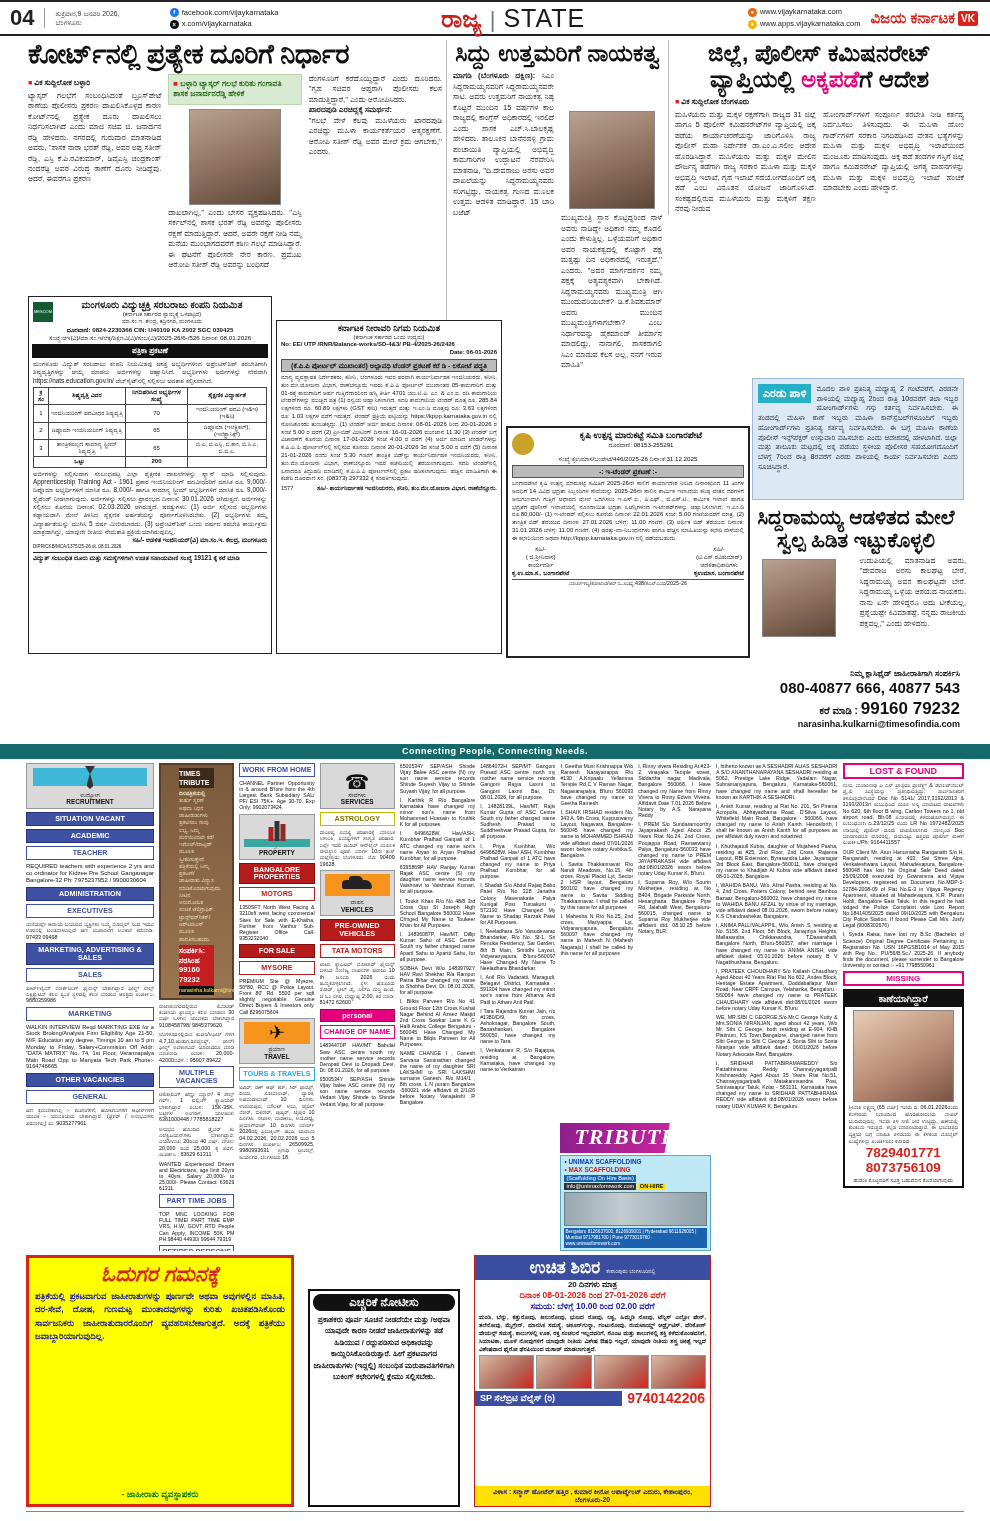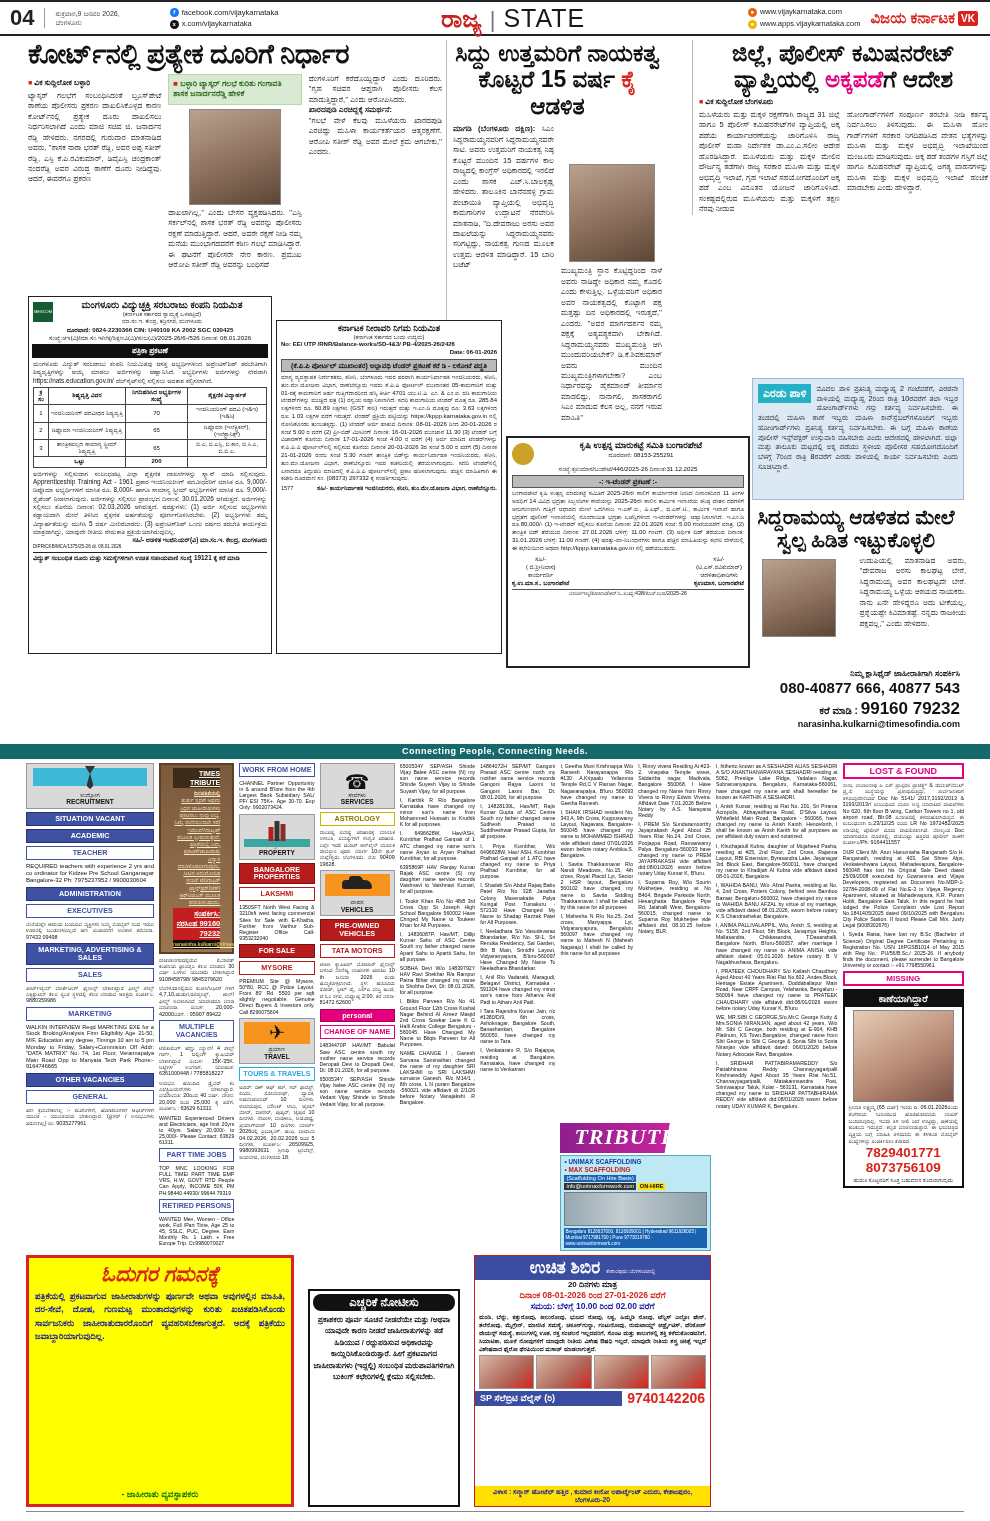--- a/index.html
+++ b/index.html
@@ -106,21 +106,21 @@
   .tie2 { position:absolute; top:9px; left:50%; transform:translateX(-50%); width:7px; height:16px; background:#333; clip-path:polygon(50% 0,100% 80%,50% 100%,0 80%); }
   .phoneg { font-size:20px; line-height:1; }
   .band-org { position:absolute; top:3px; left:4px; right:4px; height:22px; background:#f7941d; }
   .band-teal { position:absolute; bottom:12px; left:4px; right:4px; height:8px; background:#3aa8a0; }
   .bldg { position:absolute; top:6px; left:50%; transform:translateX(-50%); display:flex; gap:1px; align-items:flex-end; height:20px; }
   .bldg i { display:block; width:5px; background:#b71c1c; } .bldg i:nth-child(2){background:#333;height:20px;} .bldg i:nth-child(1){height:14px;} .bldg i:nth-child(3){height:17px;background:#8a2b2b;}
   .carbody { position:absolute; top:9px; left:50%; transform:translateX(-50%); width:30px; height:9px; background:#222; border-radius:4px 7px 2px 2px; }
   .carbody:before { content:""; position:absolute; top:-4px; left:7px; width:14px; height:6px; background:#222; border-radius:3px 5px 0 0; }
   .planeg { position:absolute; top:2px; left:0; right:0; text-align:center; font-size:19px; }
 
-  .tribute { background:linear-gradient(#7b5a3c,#9a7550); border:2px solid #5b3f28; color:#f5e9c8; font-size:5.6px; text-align:right; padding:3px 12px; line-height:1.3; flex:none;text-decoration:underline; }
+  .tribute { background:linear-gradient(#7b5a3c,#9a7550); border:2px solid #5b3f28; color:#f5e9c8; font-size:5.6px; text-align:left; padding:3px 18px; line-height:1.3; flex:none; }
   .tribute .t1 { background:#3e2a18; color:#fff; font-weight:bold; font-size:7px; padding:1px 0; margin-bottom:2px; }
   .tribute .ph { background:#c41e20; color:#fff; font-weight:bold; font-size:7.5px; margin-top:2px; padding:1px 0; }
   .tribute .em { background:#111; color:#ffe45c; font-size:5.3px; padding:1px 0; }
 
   .galun { flex:none; height:128px; display:flex; flex-direction:column; gap:2px; }
   .galleria { height:30px; background:linear-gradient(100deg,#8e1f8e,#c4249c 70%,#fff 70.5%); color:#fff; font-family:"Liberation Serif","DejaVu Serif",serif; font-style:italic; font-weight:bold; font-size:22px; line-height:28px; padding-left:14px; letter-spacing:1px; }
   .unimax { flex:1; background:#bfe8f5; border:1px solid #5aa7c0; padding:2px 3px; font-size:5.6px; line-height:1.3; overflow:hidden; }
   .unimax .u1 { color:#0d3fa5; font-weight:bold; font-size:6.4px; }
   .unimax .u2 { color:#c41e20; font-weight:bold; font-size:6.4px; }
   .unimax .u3 { background:#1a62b0; color:#fff; display:inline-block; padding:0 2px; }
@@ -210,34 +210,33 @@
         <div class="body-t">ದೆಂಗಳೂರಿಗೆ ಕರೆದೊಯ್ದಿದ್ದಾರೆ ಎಂದು ದೂರಿದರು. ''ಗೃಹ ಸಚಿವರ ಆಪ್ತರಾಗಿ ಪೊಲೀಸರು ಕೆಲಸ ಮಾಡುತ್ತಿದ್ದಾರೆ,'' ಎಂದು ಆರೋಪಿಸಿದರು.</div>
         <div class="body-t subhead">ಖಾರದಪುಡಿ ಎರಚಿದ್ದಕ್ಕೆ ಸಮರ್ಥನೆ:</div>
         <div class="body-t">''ಗಲಭೆ ವೇಳೆ ಕೆಲವು ಮಹಿಳೆಯರು ಖಾರದಪುಡಿ ಎರಚಿದ್ದು ಮಹಿಳಾ ಕಾರ್ಯಕರ್ತೆಯರ ಆತ್ಮರಕ್ಷಣೆಗೆ. ಆರೋಪಿ ಸತೀಶ್ ರೆಡ್ಡಿ ಅವರ ಮೇಲೆ ಕ್ರಮ ಆಗಬೇಕು,'' ಎಂದರು.</div>
       </div>
     </div>
   </div>
 
   <div class="abs" style="left:446px; top:4px; width:216px; border-left:1px solid #bbb; padding-left:6px;">
     <div class="hl2">
       <div>ಸಿದ್ದು ಉತ್ತಮರಿಗೆ ನಾಯಕತ್ವ</div>
-      <div><span>ಕೊಟ್ಟರೆ 15 ವರ್ಷ </span><span class="red">ಕೈ</span><span> ಆಡಳಿತ</span></div>
     </div>
     <div class="cols3" style="margin-top:5px;">
       <div>
         <div class="body-t"><span class="dateline">ಮಾಗಡಿ (ಬೆಂಗಳೂರು ದಕ್ಷಿಣ):</span> <span>ಸಿಎಂ ಸಿದ್ದರಾಮಯ್ಯನವರಿಗೆ ಸಿದ್ದರಾಮಯ್ಯನವರೇ ಸಾಟಿ. ಅವರು ಉತ್ತಮರಿಗೆ ನಾಯಕತ್ವ ನಿಷ್ಠ ಕೊಟ್ಟರೆ ಮುಂದಿನ 15 ವರ್ಷಗಳ ಕಾಲ ರಾಜ್ಯದಲ್ಲಿ ಕಾಂಗ್ರೆಸ್ ಅಧಿಕಾರದಲ್ಲಿ ಇರಲಿದೆ ಎಂದು ಶಾಸಕ ಎಚ್.ಸಿ.ಬಾಲಕೃಷ್ಣ ಹೇಳಿದರು. ತಾಲೂಕಿನ ಬಾನೆನಹಳ್ಳಿ ಗ್ರಾಮ ಪಂಚಾಯಿತಿ ವ್ಯಾಪ್ತಿಯಲ್ಲಿ ಅಭಿವೃದ್ಧಿ ಕಾಮಗಾರಿಗಳ ಉದ್ಘಾಟನೆ ನೆರವೇರಿಸಿ ಮಾತನಾಡಿ, ''ದಿ.ದೇವರಾಜು ಅರಸು ಅವರ ದಾಖಲೆಯನ್ನು ಸಿದ್ದರಾಮಯ್ಯನವರು ಸರಿಗಟ್ಟಿದ್ದು, ನಾಯಕತ್ವ ಗುಣದ ಮೂಲಕ ಉತ್ತಮ ಆಡಳಿತ ಮಾಡಿದ್ದಾರೆ. 15 ಬಾರಿ ಬಜೆಟ್</span></div>
       </div>
       <div>
         <div class="photo" style="width:86px; height:98px; margin:40px auto 4px;"></div>
         <div class="body-t">ಮುಖ್ಯಮಂತ್ರಿ ಸ್ಥಾನ ಕೊಟ್ಟಿದ್ದರಿಂದ ನಾಳೆ ಅವರು ನಾಡಿದ್ದೇ ಅಧಿಕಾರ ನಮ್ಮ ಕೊಡಲಿ ಎಂದು ಕೇಳುತ್ತಿಲ್ಲ. ಒಳ್ಳೆಯವರಿಗೆ ಅಧಿಕಾರ ಅವರ ನಾಯಕತ್ವದಲ್ಲಿ ಕೊಟ್ಟಾಗ ಪಕ್ಷ ಮತ್ತಷ್ಟು ದಿನ ಅಧಿಕಾರದಲ್ಲಿ ಇರುತ್ತದೆ,'' ಎಂದರು. ''ಅವರ ಮಾರ್ಗದರ್ಶನ ನಮ್ಮ ಪಕ್ಷಕ್ಕೆ ಅತ್ಯವಶ್ಯಕವಾಗಿ ಬೇಕಾಗಿದೆ. ಸಿದ್ದರಾಮಯ್ಯನವರು ಮುಖ್ಯಮಂತ್ರಿ ಆಗಿ ಮುಂದುವರಿಯಬೇಕೆ? ಡಿ.ಕೆ.ಶಿವಕುಮಾರ್ ಅವರು ಮುಂದಿನ ಮುಖ್ಯಮಂತ್ರಿಗಳಾಗಬೇಕಾ? ಎಂಬ ನಿರ್ಧಾರವನ್ನು ಹೈಕಮಾಂಡ್ ತೀರ್ಮಾನ ಮಾಡಲಿದ್ದು, ನಾನಾಗಲಿ, ಶಾಸಕರಾಗಲಿ ಸಿಎಂ ಮಾಡುವ ಕೆಲಸ ಅಲ್ಲ, ನನಗೆ ಇರುವ ಮಾಹಿತಿ''</div>
       </div>
     </div>
   </div>
 
-  <div class="abs" style="left:668px; top:4px; width:296px; border-left:1px solid #bbb; padding-left:6px;margin-left:24px;">
+  <div class="abs" style="left:668px; top:4px; width:296px; border-left:1px solid #bbb; padding-left:6px;">
     <div class="hl3">
       <span>ಜಿಲ್ಲೆ, ಪೊಲೀಸ್ ಕಮಿಷನರೇಟ್ ವ್ಯಾಪ್ತಿಯಲ್ಲಿ </span><span class="mag">ಅಕ್ಕಪಡೆ</span><span>ಗೆ ಆದೇಶ</span>
     </div>
     <div class="byline"><span class="sq">■</span> <span>ವಿಕ ಸುದ್ದಿಲೋಕ ಬೆಂಗಳೂರು</span></div>
     <div class="cols3">
       <div class="body-t">ಮಹಿಳೆಯರು ಮತ್ತು ಮಕ್ಕಳ ರಕ್ಷಣೆಗಾಗಿ ರಾಜ್ಯದ 31 ಜಿಲ್ಲೆ ಹಾಗೂ 5 ಪೊಲೀಸ್ ಕಮಿಷನರೇಟ್‌ಗಳ ವ್ಯಾಪ್ತಿಯಲ್ಲಿ ಅಕ್ಕ ಪಡೆಯ ಕಾರ್ಯಾಚರಣೆಯನ್ನು ಜಾರಿಗೊಳಿಸಿ ರಾಜ್ಯ ಪೊಲೀಸ್ ಮಹಾ ನಿರ್ದೇಶಕ ಡಾ.ಎಂ.ಎ.ಸಲೀಂ ಆದೇಶ ಹೊರಡಿಸಿದ್ದಾರೆ. ಮಹಿಳೆಯರು ಮತ್ತು ಮಕ್ಕಳ ಮೇಲಿನ ದೌರ್ಜನ್ಯ ತಡೆಗಾಗಿ ರಾಜ್ಯ ಸರಕಾರ ಮಹಿಳಾ ಮತ್ತು ಮಕ್ಕಳ ಅಭಿವೃದ್ಧಿ ಇಲಾಖೆ, ಗೃಹ ಇಲಾಖೆ ಸಹಯೋಗದೊಂದಿಗೆ ಅಕ್ಕ ಪಡೆ ಎಂಬ ವಿನೂತನ ಯೋಜನೆ ಜಾರಿಗೊಳಿಸಿದೆ. ಸಂಕಷ್ಟದಲ್ಲಿರುವ ಮಹಿಳೆಯರು ಮತ್ತು ಮಕ್ಕಳಿಗೆ ತಕ್ಷಣ ನೆರವು ನೀಡುವ</div>
       <div class="body-t">ಹೋಂಗಾರ್ಡ್‌ಗಳಿಗೆ ಸಂಪೂರ್ಣ ತರಬೇತಿ ನೀಡಿ ಕರ್ತವ್ಯ ನಿರ್ವಹಿಸಲು ತಿಳಿಸುವುದು. ಈ ಮಹಿಳಾ ಹೋಂ ಗಾರ್ಡ್‌ಗಳಿಗೆ ಸರಕಾರ ನಿಗದಿಪಡಿಸಿದ ವೇತನ ಭತ್ಯೆಗಳನ್ನು ಮಹಿಳಾ ಮತ್ತು ಮಕ್ಕಳ ಅಭಿವೃದ್ಧಿ ಇಲಾಖೆಯಿಂದ ಮಂಜೂರು ಮಾಡಿಸುವುದು. ಅಕ್ಕ ಪಡೆ ತಂಡಗಳ ಗಸ್ತಿಗೆ ಜಿಲ್ಲೆ ಹಾಗೂ ಕಮಿಷನರೇಟ್ ವ್ಯಾಪ್ತಿಯಲ್ಲಿ ಅಗತ್ಯ ವಾಹನಗಳನ್ನು ಮಹಿಳಾ ಮತ್ತು ಮಕ್ಕಳ ಅಭಿವೃದ್ಧಿ ಇಲಾಖೆ ಹಂಚಿಕೆ ಮಾಡಬೇಕು ಎಂದು ಹೇಳಿದ್ದಾರೆ.</div>
     </div>
   </div>
 
@@ -297,21 +296,21 @@
     </div>
     <div style="text-align:right; font-weight:bold; font-size:6px;">Date: 06-01-2026</div>
     <div class="bandg">(ಕೆ.ಪಿ.ಪಿ ಪೋರ್ಟಲ್ ಮುಖಾಂತರ) ಅಲ್ಪಾವಧಿ ಟೆಂಡರ್ ಪ್ರಕಟಣೆ ಕರೆ ಡಿ - ಲಕೋಟೆ ಪದ್ಧತಿ</div>
     <div class="txt" style="font-size:6px;">ಮಾನ್ಯ ವ್ಯವಸ್ಥಾಪಕ ನಿರ್ದೇಶಕರು, ಕನೀನಿ, ಬೆಂಗಳೂರು ಇವರ ಪರವಾಗಿ ಕಾರ್ಯನಿರ್ವಾಹಕ ಇಂಜಿನಿಯರರು, ಕನೀನಿ, ತುಂ.ಮೇ.ಯೋಜನಾ ವಿಭಾಗ, ರಾಣೆಬೆನ್ನೂರು ಇವರು ಕೆ.ಪಿ.ಪಿ ಪೋರ್ಟಲ್ ಮುಖಾಂತರ 05-ಕಾಮಗಾರಿಗೆ ಮತ್ತು 01-ರಕ್ಕೆ ಕಾಮಗಾರಿಗೆ ಅರ್ಹ ಗುತ್ತಿಗೆದಾರರಿಂದ ಹೆಸ್ಕಿ ಕೀರ್ತಿ 4701 ಯು.ಟಿ.ಪಿ. ಎಂ. &amp; ಎಂ.ಐ. ರಡಿ ಕಾಮಗಾರಿಯ ಟೆಂಡರ್‌ಗಳನ್ನು ಮುಚ್ಚಿದ ಪತ್ರ (1) ರನ್ವಯ ಆಹ್ವಾನಿಸಲಾಗಿದೆ. ಸದರಿ ಕಾಮಗಾರಿಯ ಟೆಂಡರ್ ಮೊತ್ತ ರೂ. 285.84 ಲಕ್ಷಗಳಿಂದ ರೂ. 60.89 ಲಕ್ಷಗಳು (GST ಸೇರಿ) ಇರುತ್ತದೆ ಮತ್ತು ಇ.ಎಂ.ಡಿ ಮೊತ್ತವು ರೂ: 3.63 ಲಕ್ಷಗಳಿಂದ ರೂ: 1.03 ಲಕ್ಷಗಳ ವರೆಗೆ ಇರುತ್ತದೆ. ಟೆಂಡರ್ ಪ್ರಕ್ರಿಯೆ ಪಟ್ಟಿಯನ್ನು https://kppp.karnataka.gov.in ನಲ್ಲಿ ನೋಡಿಕೊಂಡು ತುಂಬತಕ್ಕದ್ದು. (1) ಟೆಂಡರ್ ಅರ್ಜಿ ಹಾಕುವ ದಿನಾಂಕ: 08-01-2026 ರಿಂದ 20-01-2026 ರ ಸಂಜೆ 5.00 ರ ವರೆಗೆ (2) ಪ್ರೀ-ಬಿಡ್ ಮೀಟಿಂಗ್ ದಿನಾಂಕ: 16-01-2026 ಮುಂಜಾನೆ 11.30 (3) ಟೆಂಡರ್ ಬಗ್ಗೆ ವಿಚಾರಣೆಗೆ ಕೊನೆಯ ದಿನಾಂಕ 17-01-2026 ಸಂಜೆ 4.00 ರ ವರೆಗೆ (4) ಅರ್ಜಿ ಮಾಡಿದ ಟೆಂಡರ್‌ಗಳನ್ನು ಕೆ.ಪಿ.ಪಿ.ಪಿ ಪೋರ್ಟಲ್‌ನಲ್ಲಿ ಸಲ್ಲಿಸುವ ಕೊನೆಯ ದಿನಾಂಕ 20-01-2026 3ರ ಸಂಜೆ 5.00 ರ ವರೆಗೆ (5) ದಿನಾಂಕ 21-01-2026 ರಂದು ಸಂಜೆ 5.30 ಗಂಟೆಗೆ ತಾಂತ್ರಿಕ ಬಿಡ್‌ನ್ನು ಕಾರ್ಯನಿರ್ವಾಹಕ ಇಂಜಿನಿಯರರು, ಕನೀನಿ, ತುಂ.ಮೇ.ಯೋಜನಾ ವಿಭಾಗ, ರಾಣೆಬೆನ್ನೂರು ಇವರ ಕಚೇರಿಯಲ್ಲಿ ತೆರೆಯಲಾಗುವುದು. ಸದರಿ ಟೆಂಡರ್‌ನಲ್ಲಿ ಏನಾದರೂ ತಿದ್ದುಪಡಿ ಮಾಡಿದಲ್ಲಿ ಕೆ.ಪಿ.ಪಿ.ಪಿ ಪೋರ್ಟಲ್‌ನಲ್ಲಿ ಪ್ರಕಟ ಪಡಿಸಲಾಗುವುದು. ಹೆಚ್ಚಿನ ಮಾಹಿತಿಗಾಗಿ ಈ ಕಚೇರಿ ದೂರವಾಣಿ ಸಂ. (08373) 297332 ಕ್ಕೆ ಸಂಪರ್ಕಿಸುವುದು.</div>
     <div style="display:flex; justify-content:space-between; margin-top:2px;">
       <span style="font-size:5.5px;">1577</span>
       <span style="font-weight:bold; font-size:6px; text-align:right;">ಸಹಿ/- ಕಾರ್ಯನಿರ್ವಾಹಕ ಇಂಜಿನಿಯರರು, ಕನೀನಿ, ತುಂ.ಮೇ.ಯೋಜನಾ ವಿಭಾಗ, ರಾಣೆಬೆನ್ನೂರು.</span>
     </div>
   </div>
 
-  <div class="abs notice" style="left:506px; top:400px; width:244px; height:232px; border-width:2px;">
+  <div class="abs notice" style="left:506px; top:390px; width:244px; height:232px; border-width:2px;">
     <div style="display:flex; gap:4px;">
       <div style="width:22px; height:22px; border-radius:50%; background:#c9a227; flex:none; margin-top:2px;"></div>
       <div style="flex:1">
         <div class="ttl" style="font-size:8.6px">ಕೃಷಿ ಉತ್ಪನ್ನ ಮಾರುಕಟ್ಟೆ ಸಮಿತಿ ಬಂಗಾರಪೇಟೆ</div>
         <div class="meta">ದೂರವಾಣಿ: 08153-255291</div>
       </div>
     </div>
     <div class="meta">ಸಂಖ್ಯೆ:ಕೃಉಮಾಸ/ಬಂಪೇಟೆ/446/2025-26    ದಿನಾಂಕ:31.12.2025</div>
     <div class="bandg">-: ಇ-ಟೆಂಡರ್ ಪ್ರಕಟಣೆ :-</div>
     <div class="txt" style="font-size:6px;">ಬಂಗಾರಪೇಟೆ ಕೃಷಿ ಉತ್ಪನ್ನ ಮಾರುಕಟ್ಟೆ ಸಮಿತಿಗೆ 2025-26ನೇ ಸಾಲಿಗೆ ಕಾರ್ಯಾದೇಶ ನೀಡಿದ ದಿನಾಂಕದಿಂದ 11 ತಿಂಗಳ ಅವಧಿಗೆ 14 ವಿವಿಧ ಭದ್ರತಾ ಸಿಬ್ಬಂದಿಗಳ ಸೇವೆಯನ್ನು 2025-26ನೇ ಸಾಲಿನ ಕಾರ್ಮಿಕ ಇಲಾಖೆಯ ಕನಿಷ್ಠ ವೇತನ ದರಗಳಿಗೆ ಅನುಗುಣವಾಗಿ ಗುತ್ತಿಗೆ ಆಧಾರದ ಮೇಲೆ ಒದಗಿಸಲು ಇ.ಎಸ್.ಐ., ಪಿ.ಎಫ್., ಜಿ.ಎಸ್.ಟಿ., ಕಾರ್ಮಿಕ ಇಲಾಖೆ ಹಾಗೂ ಭದ್ರತೆಗೆ ಪೊಲೀಸ್ ಇಲಾಖೆಯಲ್ಲಿ ನೊಂದಾಯಿತ ಭದ್ರತಾ ಏಜೆನ್ಸಿಗಳಿಂದ ಇ-ಟೆಂಡರ್‌ಗಳನ್ನು ಆಹ್ವಾನಿಸಲಾಗಿದೆ. ಇ.ಎಂ.ಡಿ ರೂ.80,000/- (1) ಇ-ಟೆಂಡರ್ ಸಲ್ಲಿಸಲು ಕೊನೆಯ ದಿನಾಂಕ: 22.01.2026 ಸಂಜೆ: 5.00 ಗಂಟೆಯವರೆಗೆ ಮಾತ್ರ, (2) ತಾಂತ್ರಿಕ ಬಿಡ್ ತೆರೆಯುವ ದಿನಾಂಕ: 27.01.2026 ಬೆಳಿಗ್ಗೆ: 11.00 ಗಂಟೆಗೆ. (3) ಆರ್ಥಿಕ ಬಿಡ್ ತೆರೆಯುವ ದಿನಾಂಕ: 31.01.2026 ಬೆಳಿಗ್ಗೆ: 11.00 ಗಂಟೆಗೆ. (4) ಷರತ್ತು-ವಾ-ನಿಬಂಧನೆಗಳು ಹಾಗೂ ಹೆಚ್ಚಿನ ಮಾಹಿತಿಯನ್ನು ಕಛೇರಿ ವೇಳೆಯಲ್ಲಿ ಈ ಕಛೇರಿಯಿಂದ ಅಥವಾ http://kppp.karnataka.gov.in ನಲ್ಲಿ ಪಡೆಯಬಹುದು.</div>
@@ -415,21 +414,21 @@
         <div class="iconbox">
           <div class="band-teal"></div>
           <div class="bldg">
               <i></i>
               <i></i>
               <i></i>
             </div>
           <div class="lab"><span>ಆಸ್ತಿಗಳು</span><br><b>PROPERTY</b></div>
         </div>
         <div class="cat cfr">BANGALORE PROPERTIES</div>
-        <div class="cat cor">LAKSHMI</div>
+        <div class="cat cor">MOTORS</div>
         <div class="ad">1350SFT North West Facing &amp; 3210sft west facing commercial Sites for Sale with E-Khatha, Further from Varthur Sub-Register Office Call- 9353232040</div>
         <div class="cat cfr">FOR SALE</div>
         <div class="cat cor">MYSORE</div>
         <div class="ad">PREMIUM Site @ Mysore, 50*80, RCC @ Police Layout. Front 80' Rd. 5500 per sqft slightly negotiable. Genuine Direct Buyers &amp; Investors only. Call 8296075604</div>
         <div class="iconbox">
           <div class="band-org"></div>
           <div class="planeg">✈</div>
           <div class="lab"><span>ಪ್ರಯಾಣ</span><br><b>TRAVEL</b></div>
         </div>
         <div class="cat coc">TOURS &amp; TRAVELS</div>

